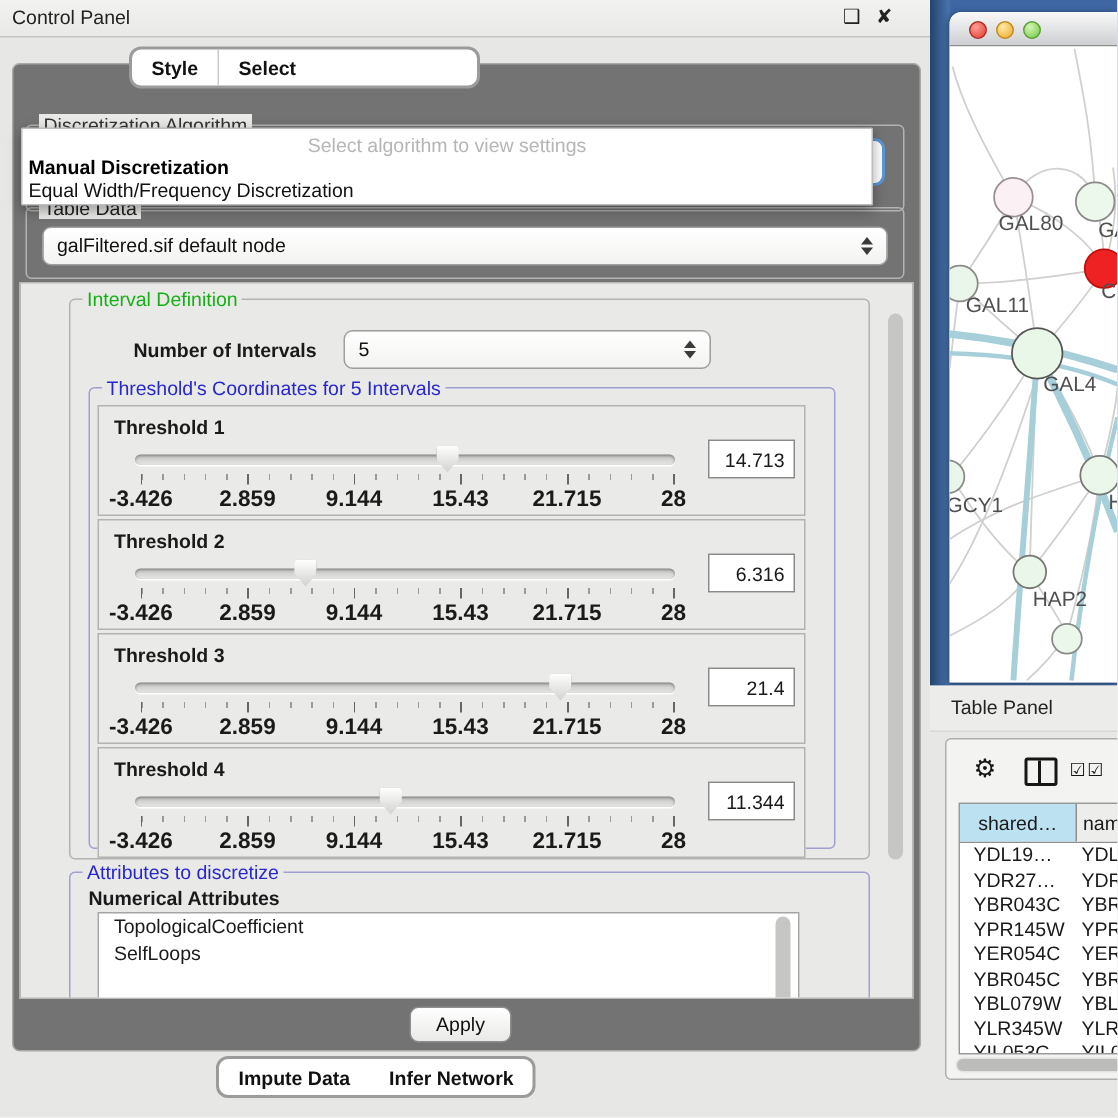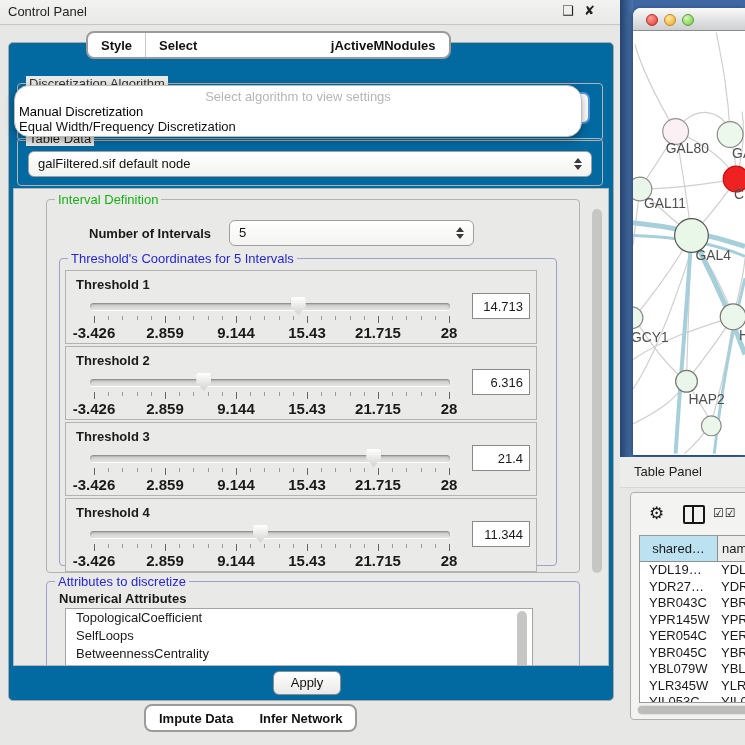--- a/index.html
+++ b/index.html
@@ -9,34 +9,34 @@
   .titlebar{position:absolute;left:0;top:0;width:620px;height:24px;background:linear-gradient(#f2f2f0,#e9e9e7);border-bottom:1px solid #c6c6c4;}
   .titlebar .t{position:absolute;left:8px;top:4px;font-size:13px;color:#222;}
   .tb-ico{position:absolute;top:3px;font-size:13px;color:#222;cursor:default;}
   
   .tabstrip{position:absolute;display:flex;background:#fff;border:2px solid #9b9b9b;border-radius:8px;overflow:hidden;height:24px;}
   .tabstrip .tab{display:flex;align-items:center;gap:5px;padding:0 13px;font-weight:bold;font-size:13px;color:#111;border-left:1px solid #c9c9c9;white-space:nowrap;}
   .tabstrip .tab:first-child{border-left:none;}
   .tabstrip .tab.sel{background:linear-gradient(#7e7e7e,#696969);color:#dedede;border-left:none;margin-top:32px;}
   .tabstrip .tab.aftersel{border-left:none;}
   
-  .mainpanel{position:absolute;left:8px;top:42px;width:604px;height:657px;background:#0369a1;border:1px solid #a9a9a7;border-radius:5px;}
+  .mainpanel{position:absolute;left:8px;top:42px;width:604px;height:657px;background:#737373;border:1px solid #a9a9a7;border-radius:5px;}
   .group{position:absolute;border:1px solid #b3b3b1;border-radius:4px;}
   .group>.glabel{position:absolute;top:-8px;left:8px;background:#e9e9e8;padding:0 3px;font-size:13px;}
   .glabel.green{color:#16b016;}
   .glabel.blue{color:#2727cf;}
   .combo{position:absolute;background:linear-gradient(#ffffff,#f3f3f1);border:1px solid #9f9f9d;border-radius:6px;line-height:24px;padding-left:9px;color:#111;}
   .stepper{position:absolute;right:9px;top:50%;width:8px;height:12px;margin-top:-6px;}
   .stepper:before,.stepper:after{content:"";position:absolute;left:0;border-left:4px solid transparent;border-right:4px solid transparent;}
   .stepper:before{top:0;border-bottom:5px solid #3a3a3a;}
   .stepper:after{bottom:0;border-top:5px solid #3a3a3a;}
   
-  .popup{position:absolute;left:14px;top:85px;width:566px;height:50px;background:#fff;border:1px solid #bdbdbb;border-radius:15px;box-shadow:0 3px 9px rgba(0,0,0,.35);z-index:50;}
+  .popup{position:absolute;left:14px;top:85px;width:566px;height:50px;background:#fff;border:1px solid #bdbdbb;border-radius:1px;box-shadow:0 3px 9px rgba(0,0,0,.35);z-index:50;}
   .popup .ph{position:absolute;left:0;right:0;top:3px;text-align:center;color:#b5b5b5;}
-  .popup .opt1{position:absolute;left:4px;top:18px;font-weight:normal;color:#000;text-align:right;}
+  .popup .opt1{position:absolute;left:4px;top:18px;font-weight:bold;color:#000;text-align:right;}
   .popup .opt2{position:absolute;left:4px;top:33px;color:#111;}
   .combo-focus{position:absolute;left:22px;top:92px;width:564px;height:28px;border:2px solid #5b97d8;border-radius:7px;background:#fff;z-index:5;}
   
   .scrollarea{position:absolute;left:4px;top:145px;width:594px;height:476px;border:1px solid #b7b7b5;background:#e9e9e8;overflow:hidden;}
   .vscroll{position:absolute;width:10px;border-radius:5px;background:#c6c6c4;}
   
   .throw{position:absolute;left:18px;width:470px;height:72px;border:1px solid #b3b3b1;background:#eaeae8;}
   .throw .tlabel{position:absolute;left:10px;top:6px;font-weight:bold;}
   .track{position:absolute;left:24px;top:32px;width:360px;height:7px;border-radius:4px;background:linear-gradient(#c3c3c1,#e6e6e4);box-shadow:inset 0 1px 2px rgba(0,0,0,.35),0 1px 0 #fff;}
   .thumb{position:absolute;top:26px;width:15px;height:18px;background:linear-gradient(#ffffff,#d2d2d0);clip-path:polygon(10% 0,90% 0,100% 12%,100% 52%,50% 100%,0 52%,0 12%);filter:drop-shadow(0 0 1px #777);}
@@ -175,21 +175,20 @@
           <div class="valbox">11.344</div>
         </div>
       </div>
 
       <div class="group" style="left:32px;top:392px;width:532px;height:110px;border-color:#9f9fd0;">
         <span class="glabel blue">Attributes to discretize</span>
         <span style="position:absolute;left:12px;top:9px;font-weight:bold;">Numerical Attributes</span>
         <div class="listbox" style="left:18px;top:26px;width:466px;height:76px;" id="attr-list">
             <div class="li">TopologicalCoefficient</div>
             <div class="li">SelfLoops</div>
-            <div class="li">BetweennessCentrality</div>
           </div>
         <div class="vscroll" style="left:470px;top:29px;height:68px;"></div>
       </div>
 
       <div class="vscroll" style="left:578px;top:20px;height:364px;"></div>
     </div>
 
     <div class="pushbtn" style="left:264px;top:628px;width:66px;height:22px;">Apply</div>
   </div>
 
@@ -204,23 +203,20 @@
 
   <div class="tabstrip" style="left:86px;top:31px;">
     <div class="tab">
         <span>Style</span>
       </div>
     <div class="tab">
         <span>Select</span>
       </div>
     <div class="tab sel">
         <span>Cyni Toolbox</span>
-      </div>
-    <div class="tab aftersel">
-        <span>jActiveMNodules</span>
       </div>
   </div>
 
   <div class="tabstrip" style="left:144px;top:704px;">
     <div class="tab">
         <span>Impute Data</span>
       </div>
     <div class="tab aftersel">
         <span>Infer Network</span>
       </div>

